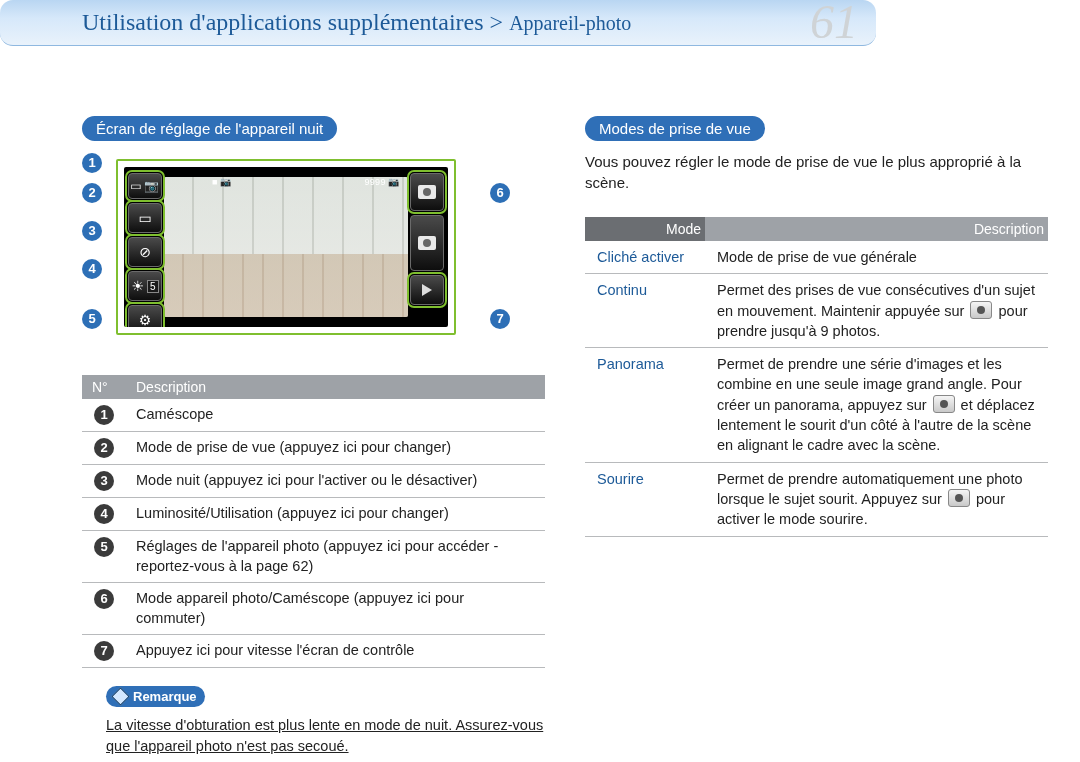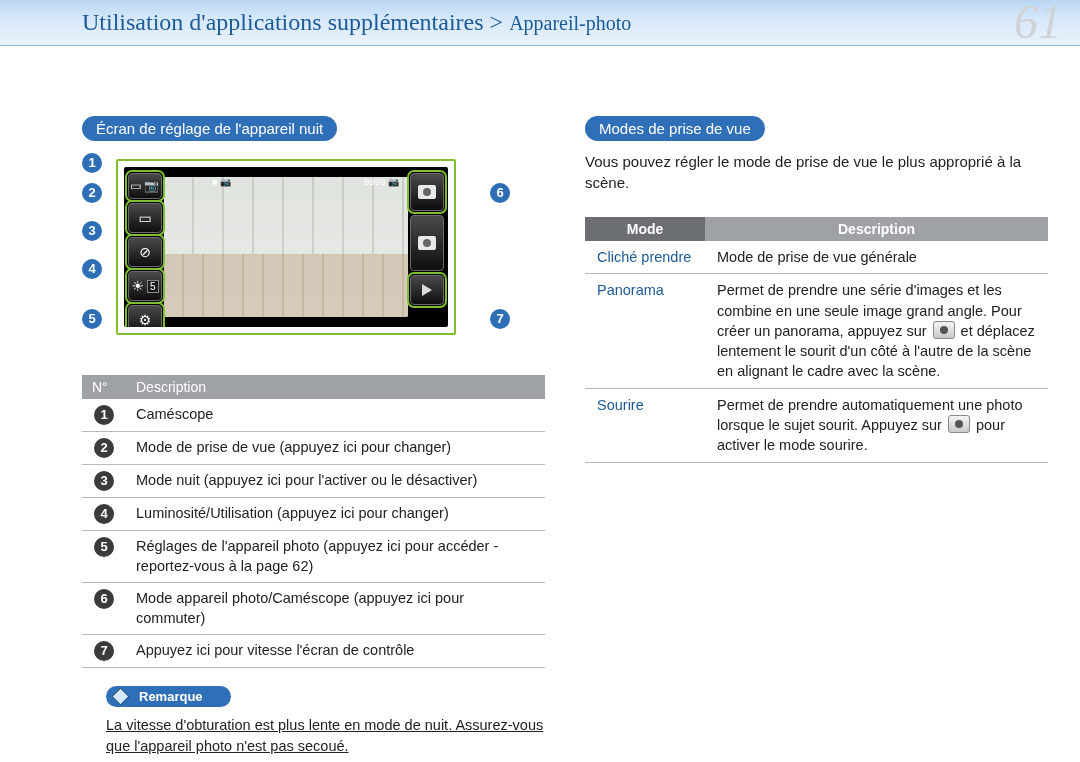--- a/index.html
+++ b/index.html
@@ -1,20 +1,20 @@
 <!DOCTYPE html>
 <html><head>
 <meta charset="utf-8">
 <style>
   * { box-sizing: border-box; margin: 0; padding: 0; }
   html, body { width: 1080px; height: 762px; font-family: "Helvetica Neue", Arial, sans-serif; background: #fff; color: #222; }
   .page { position: relative; width: 1080px; height: 762px; }
 
   
-  .topbar { width: 1080px; height: 46px; background: linear-gradient(#b9d6f2 0%, #d6e8fa 40%, #e9f2fb 100%); border-bottom: 1px solid #8fb8e0; position: relative; }
+  .topbar { width: 876px; height: 46px; background: linear-gradient(#b9d6f2 0%, #d6e8fa 40%, #e9f2fb 100%); border-bottom: 1px solid #8fb8e0; position: relative; border-radius: 13px; }
   .topbar .title-line { position: absolute; left: 82px; top: 9px; font-family: Georgia, "Times New Roman", serif; font-size: 24px; color: #1d5a98; white-space: nowrap; }
   .topbar .title-line .sub { font-size: 20px; color: #1d5a98; }
   .page-number { position: absolute; right: 18px; top: -6px; font-family: Georgia, "Times New Roman", serif; font-size: 48px; color: #cfd3d6; font-style: italic; }
 
   .columns { display: flex; gap: 40px; padding: 70px 32px 0 82px; }
   .col { width: 470px; }
 
   
   .pill { display: inline-block; background: #2f6fb7; color: #fff; font-size: 15px; padding: 4px 14px; border-radius: 14px; margin-bottom: 10px; }
 
@@ -45,28 +45,28 @@
 
   
   .tbl { width: 100%; border-collapse: collapse; margin-top: 14px; }
   .tbl th { background: #9ea2a7; color: #fff; font-weight: normal; font-size: 14px; text-align: left; padding: 4px 10px; }
   .tbl th.numcol { width: 44px; }
   .tbl td { border-bottom: 1px solid #b8babc; padding: 6px 10px; font-size: 14.5px; line-height: 1.35; vertical-align: top; }
   .tbl td.numcell { width: 44px; text-align: center; }
   .bullet { display: inline-block; width: 20px; height: 20px; border-radius: 50%; background: #3b3b3b; color: #fff; font-size: 13px; font-weight: bold; line-height: 20px; }
 
   .remark-box { margin-top: 18px; padding-left: 24px; }
-  .remark-chip { display: inline-flex; align-items: center; gap: 12px; background: #2f6fb7; color: #fff; font-size: 13px; font-weight: bold; padding: 3px 28px 3px 8px; border-radius: 12px; }
+  .remark-chip { display: inline-flex; align-items: center; gap: 6px; background: #2f6fb7; color: #fff; font-size: 13px; font-weight: bold; padding: 3px 8px 3px 8px; border-radius: 12px; }
   .remark-chip .cube { width: 13px; height: 13px; background: #d4e8ff; transform: rotate(45deg); border:1px solid #0e3c6a; }
   .remark-text { font-size: 14.5px; line-height: 1.4; margin-top: 8px; text-decoration: underline; }
 
   
   .intro { font-size: 15px; line-height: 1.4; margin-bottom: 24px; }
   .modetbl { width: 100%; border-collapse: collapse; }
-  .modetbl th { background: #9ea2a7; color: #fff; font-weight: bold; font-size: 14px; text-align: center; padding: 4px 28px; }
+  .modetbl th { background: #9ea2a7; color: #fff; font-weight: normal; font-size: 14px; text-align: right; padding: 4px 4px; }
   .modetbl th.modecol { background: #6b6e72; width: 120px; }
   .modetbl td { border-bottom: 1px solid #b8babc; padding: 6px 12px; font-size: 14.5px; line-height: 1.4; vertical-align: top; }
   .modetbl td.mode { color: #1d5a98; width: 120px; }
   .inline-cam { display: inline-block; width: 22px; height: 18px; vertical-align: -3px; background: linear-gradient(#f5f5f5,#c9c9c9); border:1px solid #888; border-radius: 3px; position: relative; margin: 0 2px; }
   .inline-cam::after { content:""; position:absolute; left:6px; top:4px; width:8px; height:8px; border-radius:50%; background:#555; }
 </style>
 </head>
 <body>
 
 <div class="page">
@@ -184,22 +184,26 @@
 
       <table class="modetbl">
         <thead>
           <tr>
             <th class="modecol">Mode</th>
             <th>Description</th>
           </tr>
         </thead>
         <tbody>
           <tr>
-            <td class="mode">Cliché prendre</td>
+            <td class="mode">Cliché activer</td>
             <td><span>Mode de prise de vue générale</span></td>
+          </tr>
+          <tr>
+            <td class="mode">Continu</td>
+            <td><span>Permet des prises de vue consécutives d'un sujet en mouvement. Maintenir appuyée sur </span><span class="inline-cam"></span><span> pour prendre jusqu'à 9 photos.</span></td>
           </tr>
           <tr>
             <td class="mode">Panorama</td>
             <td><span>Permet de prendre une série d'images et les combine en une seule image grand angle. Pour créer un panorama, appuyez sur </span><span class="inline-cam"></span><span> et déplacez lentement le sourit d'un côté à l'autre de la scène en alignant le cadre avec la scène.</span></td>
           </tr>
           <tr>
             <td class="mode">Sourire</td>
             <td><span>Permet de prendre automatiquement une photo lorsque le sujet sourit. Appuyez sur </span><span class="inline-cam"></span><span> pour activer le mode sourire.</span></td>
           </tr>
         </tbody>

